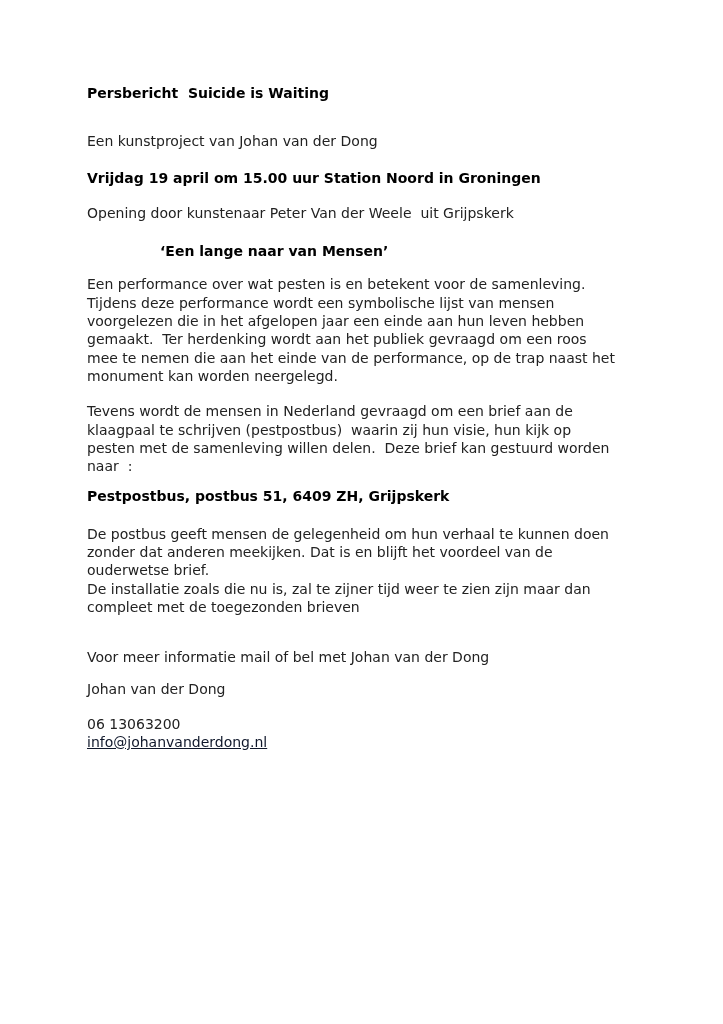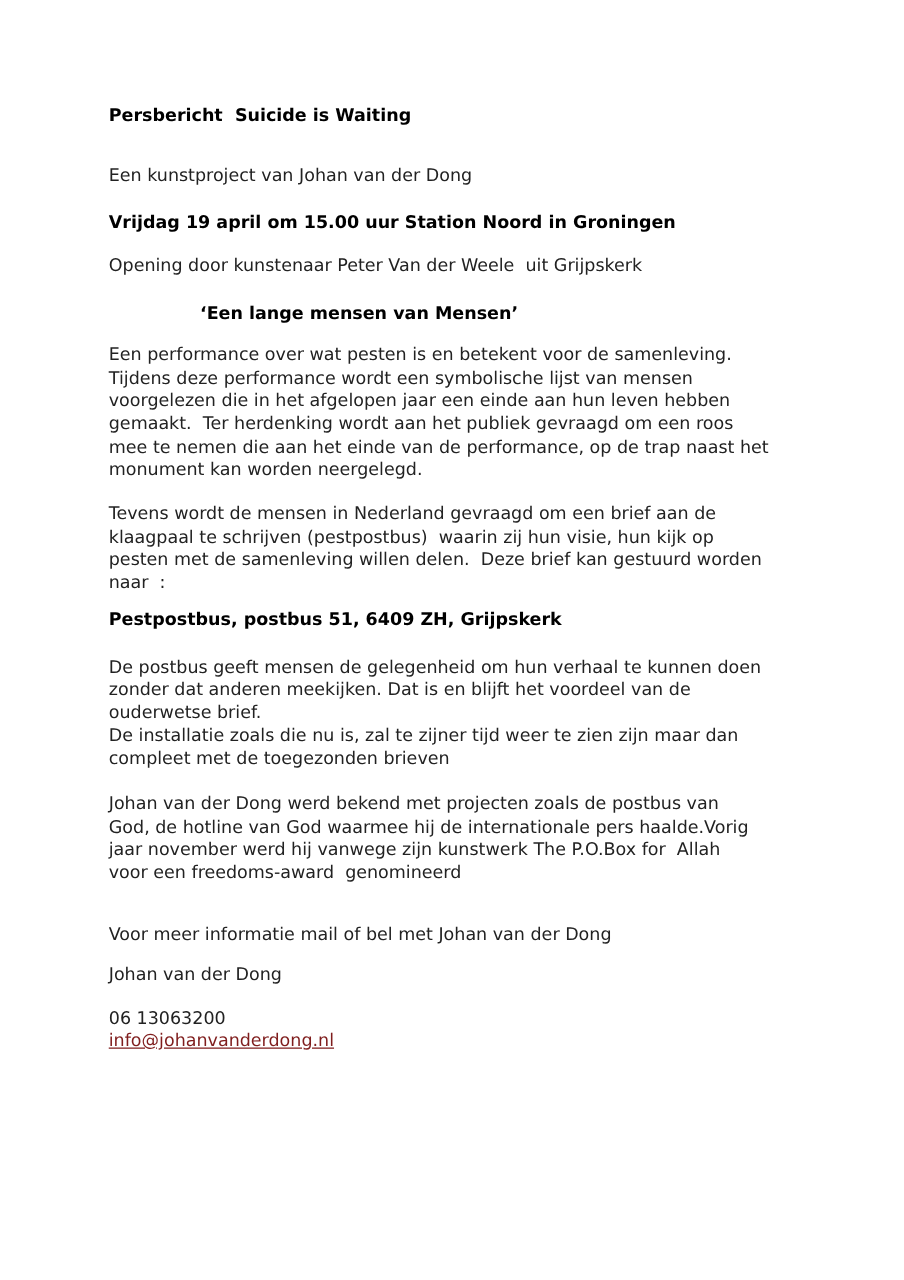--- a/index.html
+++ b/index.html
@@ -25,39 +25,39 @@
     margin: 0;
   }
   .bold {
     font-weight: bold;
     color: #000000;
   }
   .indent {
     padding-left: 73px;
   }
   a.email-link {
-    color: #7f1d1d;
+    color: #0f172a;
     cursor: pointer;
   }
 </style>
 </head>
 <body>
 
 <div class="page">
 
   <div class="para bold" style="margin-top:0">Persbericht  Suicide is Waiting</div>
 
   <div class="para" style="margin-top:30px">Een kunstproject van Johan van der Dong</div>
 
   <div class="para bold" style="margin-top:18px">Vrijdag 19 april om 15.00 uur Station Noord in Groningen</div>
 
   <div class="para" style="margin-top:17px">Opening door kunstenaar Peter Van der Weele  uit Grijpskerk</div>
 
 
-  <div class="para bold indent" style="margin-top:20px">‘Een lange mensen van Mensen’</div>
+  <div class="para bold indent" style="margin-top:20px">‘Een lange naar van Mensen’</div>
 
   <div class="para" style="margin-top:15px">Een performance over wat pesten is en betekent voor de samenleving.
 Tijdens deze performance wordt een symbolische lijst van mensen
 voorgelezen die in het afgelopen jaar een einde aan hun leven hebben
 gemaakt.  Ter herdenking wordt aan het publiek gevraagd om een roos
 mee te nemen die aan het einde van de performance, op de trap naast het
 monument kan worden neergelegd.</div>
 
   <div class="para" style="margin-top:17px">Tevens wordt de mensen in Nederland gevraagd om een brief aan de
 klaagpaal te schrijven (pestpostbus)  waarin zij hun visie, hun kijk op
@@ -65,24 +65,20 @@
 naar  :</div>
 
   <div class="para bold" style="margin-top:12px">Pestpostbus, postbus 51, 6409 ZH, Grijpskerk</div>
 
   <div class="para" style="margin-top:19px">De postbus geeft mensen de gelegenheid om hun verhaal te kunnen doen
 zonder dat anderen meekijken. Dat is en blijft het voordeel van de
 ouderwetse brief.
 De installatie zoals die nu is, zal te zijner tijd weer te zien zijn maar dan
 compleet met de toegezonden brieven</div>
 
-  <div class="para" style="margin-top:18px">Johan van der Dong werd bekend met projecten zoals de postbus van
-God, de hotline van God waarmee hij de internationale pers haalde.Vorig
-jaar november werd hij vanwege zijn kunstwerk The P.O.Box for  Allah
-voor een freedoms-award  genomineerd</div>
 
   <div class="para" style="margin-top:32px">Voor meer informatie mail of bel met Johan van der Dong</div>
 
   <div class="para" style="margin-top:13px">Johan van der Dong</div>
 
   <div class="para" style="margin-top:17px">06 13063200</div>
 
   <div class="para" style="margin-top:0"><a class="email-link" href="info@johanvanderdong.nl">info@johanvanderdong.nl</a></div>
 
 

